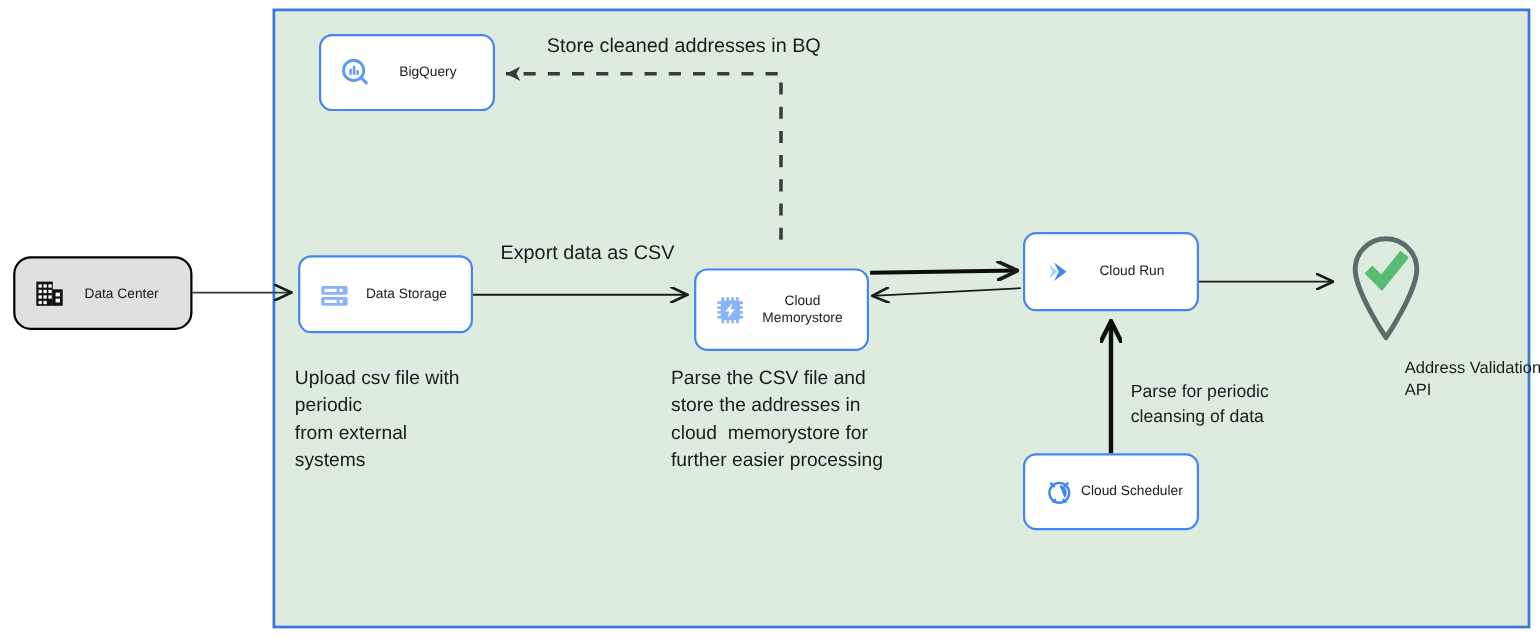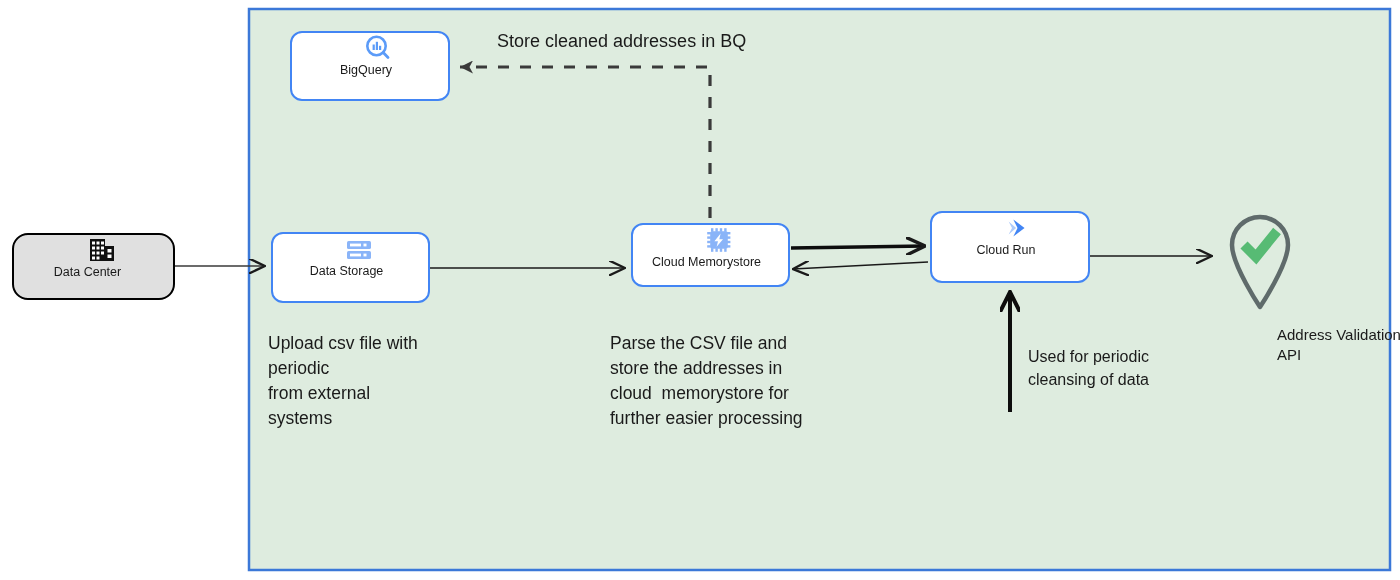--- a/index.html
+++ b/index.html
@@ -24,21 +24,20 @@
     width: 1400px;
     height: 580px;
     overflow: visible;
   }
   .node {
     position: absolute;
     box-sizing: border-box;
     display: flex;
     align-items: center;
     border-radius: 12px;
-    flex-direction: column;
   }
   .gcp-node {
     background: #ffffff;
     border: 2px solid #4285f4;
   }
   .gcp-node .icon {
     flex: 0 0 auto;
     margin-left: 16px;
     width: 30px;
     height: 30px;
@@ -177,21 +176,21 @@
         <rect x="3" y="17" width="24" height="8" rx="1.6" fill="#8ab4f8"></rect>
         <rect x="6" y="9.6" width="11" height="2.8" fill="#ffffff"></rect>
         <rect x="6" y="19.6" width="11" height="2.8" fill="#ffffff"></rect>
         <rect x="19.5" y="9.6" width="3" height="2.8" fill="#ffffff"></rect>
         <rect x="19.5" y="19.6" width="3" height="2.8" fill="#ffffff"></rect>
       </svg>
     </span>
     <span class="label">Data Storage</span>
   </div>
 
-  <div class="node gcp-node" id="node-cloud-memorystore" style="left:631px; top:223px; width:159px; height:64px;align-items:center;">
+  <div class="node gcp-node" id="node-cloud-memorystore" style="left:631px; top:244px; width:159px; height:75px;align-items:center;">
     <span class="icon">
       <svg width="30" height="30" viewBox="0 0 30 30">
         <g fill="#8ab4f8">
           <rect x="7" y="3.2" width="2.4" height="3.6"></rect>
           <rect x="11.4" y="3.2" width="2.4" height="3.6"></rect>
           <rect x="15.8" y="3.2" width="2.4" height="3.6"></rect>
           <rect x="20.2" y="3.2" width="2.4" height="3.6"></rect>
           <rect x="7" y="23.2" width="2.4" height="3.6"></rect>
           <rect x="11.4" y="23.2" width="2.4" height="3.6"></rect>
           <rect x="15.8" y="23.2" width="2.4" height="3.6"></rect>
@@ -216,40 +215,54 @@
   <div class="node gcp-node" id="node-cloud-run" style="left:930px; top:211px; width:160px; height:72px;">
     <span class="icon">
       <svg width="32" height="30" viewBox="0 0 32 30">
         <path d="M11,6 L23,15 L11,24 L15.5,15 Z" fill="#4285f4"></path>
         <path d="M6,8 L14,15 L6,22 L9.6,15 Z" fill="#aecbfa"></path>
       </svg>
     </span>
     <span class="label">Cloud Run</span>
   </div>
 
+  <div class="node gcp-node" id="node-cloud-scheduler" style="left:930px; top:412px; width:160px; height:70px;">
+    <span class="icon">
+      <svg width="30" height="30" viewBox="0 0 30 30">
+        <circle cx="15" cy="16" r="9" fill="none" stroke="#4285f4" stroke-width="2.2"></circle>
+        <path d="M15,9.2 A6.8,6.8 0 0 1 19.8,20.8 Z" fill="#4285f4"></path>
+        <line x1="7.4" y1="7.4" x2="10.2" y2="10.2" stroke="#4285f4" stroke-width="2.2" stroke-linecap="round"></line>
+        <line x1="22.6" y1="7.4" x2="19.8" y2="10.2" stroke="#4285f4" stroke-width="2.2" stroke-linecap="round"></line>
+        <line x1="9.4" y1="24.2" x2="11.2" y2="22.4" stroke="#4285f4" stroke-width="2.2" stroke-linecap="round"></line>
+        <line x1="20.6" y1="24.2" x2="18.8" y2="22.4" stroke="#4285f4" stroke-width="2.2" stroke-linecap="round"></line>
+      </svg>
+    </span>
+    <span class="label">Cloud Scheduler</span>
+  </div>
 
   <div style="position:absolute; left:1216px; top:203px; width:88px; height:110px;">
     <svg width="88" height="110" viewBox="0 0 88 110">
       <path d="M44,104 C44,104 16,62 16,42 A28,28 0 1 1 72,42 C72,62 44,104 44,104 Z" fill="none" stroke="#5f6b6b" stroke-width="4.5" stroke-linejoin="round"></path>
       <path d="M28,42 L40,54 L61,28" fill="none" stroke="#57bb74" stroke-width="10" stroke-linecap="butt" stroke-linejoin="miter"></path>
     </svg>
   </div>
 
   <div class="pin-label" style="left:1238px; top:325px;">Address Validation
 API</div>
 
   <div class="edge-label" style="left:497px; top:31px;">Store cleaned addresses in BQ</div>
 
+  <div class="edge-label" style="left:455px; top:219px;">Export data as CSV</div>
 
   <div class="caption" style="left:268px; top:331px; width:250px;">Upload csv file with
 periodic
 from external
 systems</div>
 
   <div class="caption" style="left:610px; top:331px; width:260px;">Parse the CSV file and
 store the addresses in
 cloud  memorystore for
 further easier processing</div>
 
-  <div class="caption" style="left:1028px; top:346px; width:200px; font-size:16px;">Used for periodic
+  <div class="caption" style="left:1028px; top:346px; width:200px; font-size:16px;">Parse for periodic
 cleansing of data</div>
 
 </div>
 
 </body></html>

